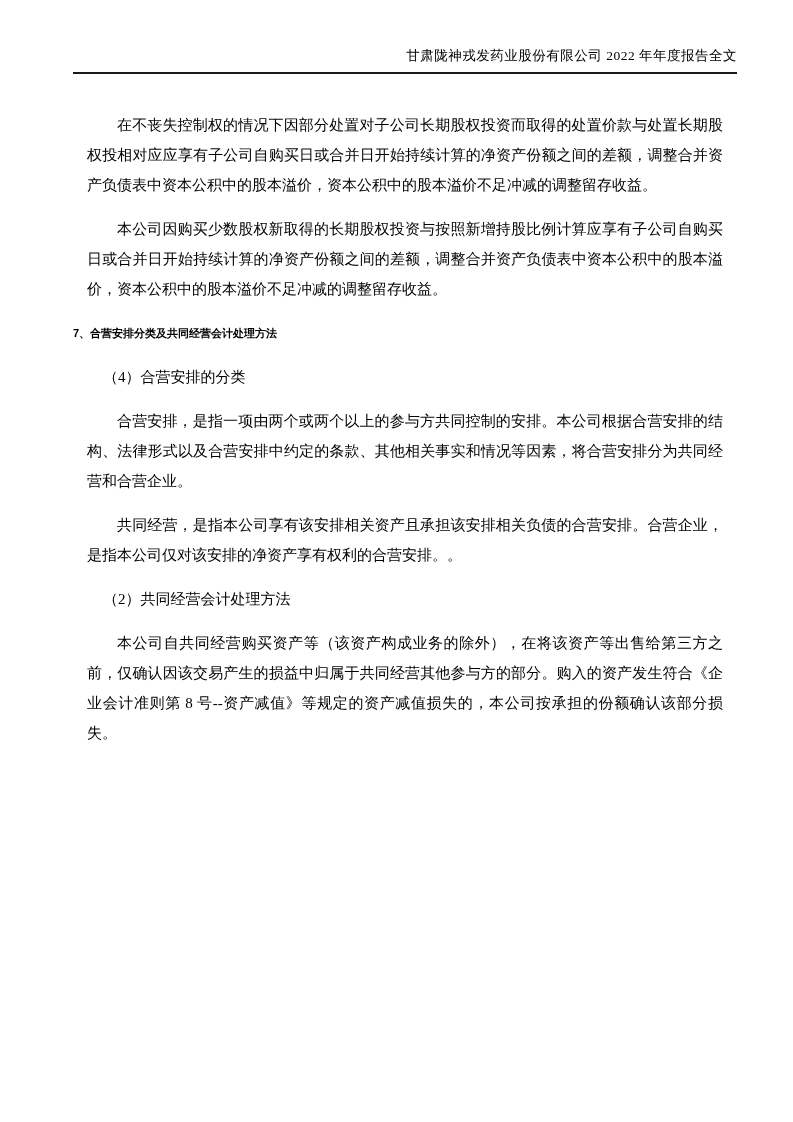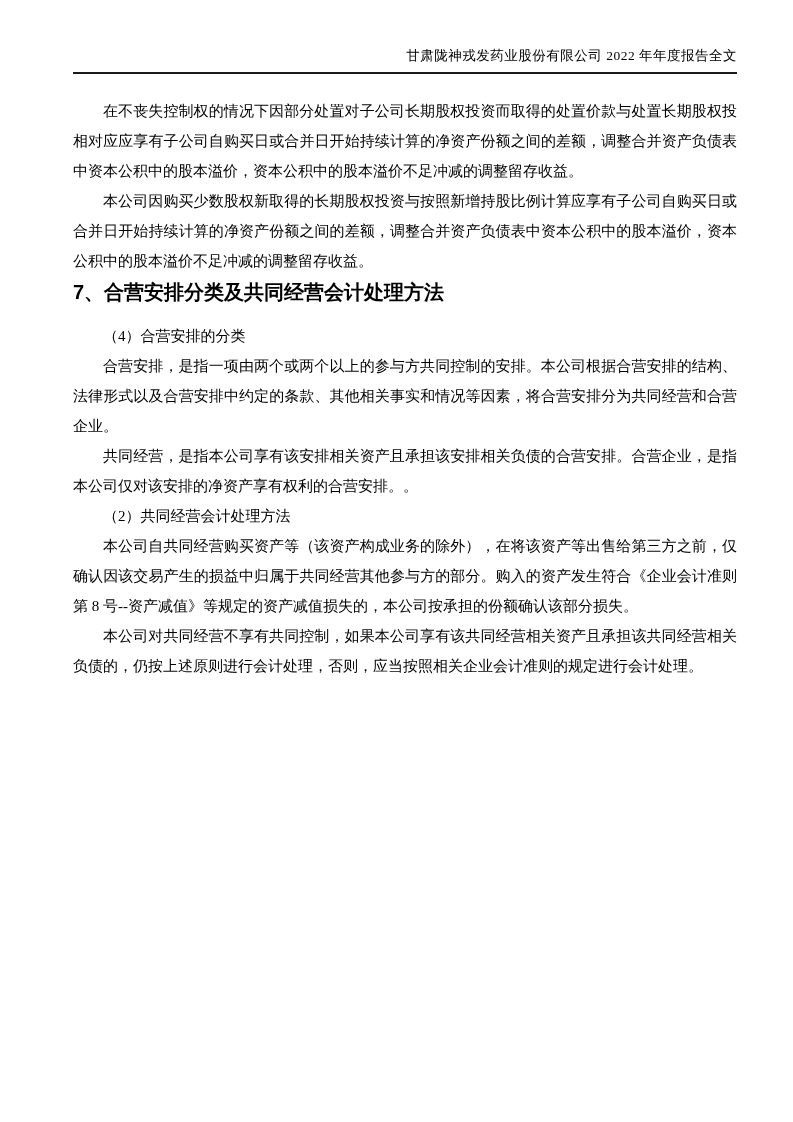--- a/index.html
+++ b/index.html
@@ -33,34 +33,34 @@
   .content {
     position: absolute;
     top: 96px;
     left: 73px;
     width: 664px;
     font-size: 15px;
     line-height: 30px;
     color: #000000;
   }
   .para-body {
-    margin: 0;
+    margin: 14px;
     text-indent: 2em;
     text-align: justify;
     word-break: break-all;
   }
   .para-sub {
     margin: 0;
     text-indent: 2em;
     text-align: left;
   }
   .para-heading {
     margin: 1px 0 14px 0;
     font-weight: bold;
-    font-size: 20px;
+    font-size: 11px;
     text-align: left;
     text-indent: 0;
     font-family: "Liberation Sans", "DejaVu Sans", sans-serif;
   }
   .page-number {
     position: absolute;
     top: 1035px;
     right: 77px;
     font-size: 13.5px;
     color: #0f766e;
@@ -77,18 +77,17 @@
 
   <div class="content">
     <p class="para-body">在不丧失控制权的情况下因部分处置对子公司长期股权投资而取得的处置价款与处置长期股权投相对应应享有子公司自购买日或合并日开始持续计算的净资产份额之间的差额，调整合并资产负债表中资本公积中的股本溢价，资本公积中的股本溢价不足冲减的调整留存收益。</p>
     <p class="para-body">本公司因购买少数股权新取得的长期股权投资与按照新增持股比例计算应享有子公司自购买日或合并日开始持续计算的净资产份额之间的差额，调整合并资产负债表中资本公积中的股本溢价，资本公积中的股本溢价不足冲减的调整留存收益。</p>
     <p class="para-heading">7、合营安排分类及共同经营会计处理方法</p>
     <p class="para-sub">（4）合营安排的分类</p>
     <p class="para-body">合营安排，是指一项由两个或两个以上的参与方共同控制的安排。本公司根据合营安排的结构、法律形式以及合营安排中约定的条款、其他相关事实和情况等因素，将合营安排分为共同经营和合营企业。</p>
     <p class="para-body">共同经营，是指本公司享有该安排相关资产且承担该安排相关负债的合营安排。合营企业，是指本公司仅对该安排的净资产享有权利的合营安排。。</p>
     <p class="para-sub">（2）共同经营会计处理方法</p>
     <p class="para-body">本公司自共同经营购买资产等（该资产构成业务的除外），在将该资产等出售给第三方之前，仅确认因该交易产生的损益中归属于共同经营其他参与方的部分。购入的资产发生符合《企业会计准则第 8 号--资产减值》等规定的资产减值损失的，本公司按承担的份额确认该部分损失。</p>
-    <p class="para-body">本公司对共同经营不享有共同控制，如果本公司享有该共同经营相关资产且承担该共同经营相关负债的，仍按上述原则进行会计处理，否则，应当按照相关企业会计准则的规定进行会计处理。</p>
   </div>
 
   <div class="page-number">109</div>
 
 </div>
 
 </body></html>

